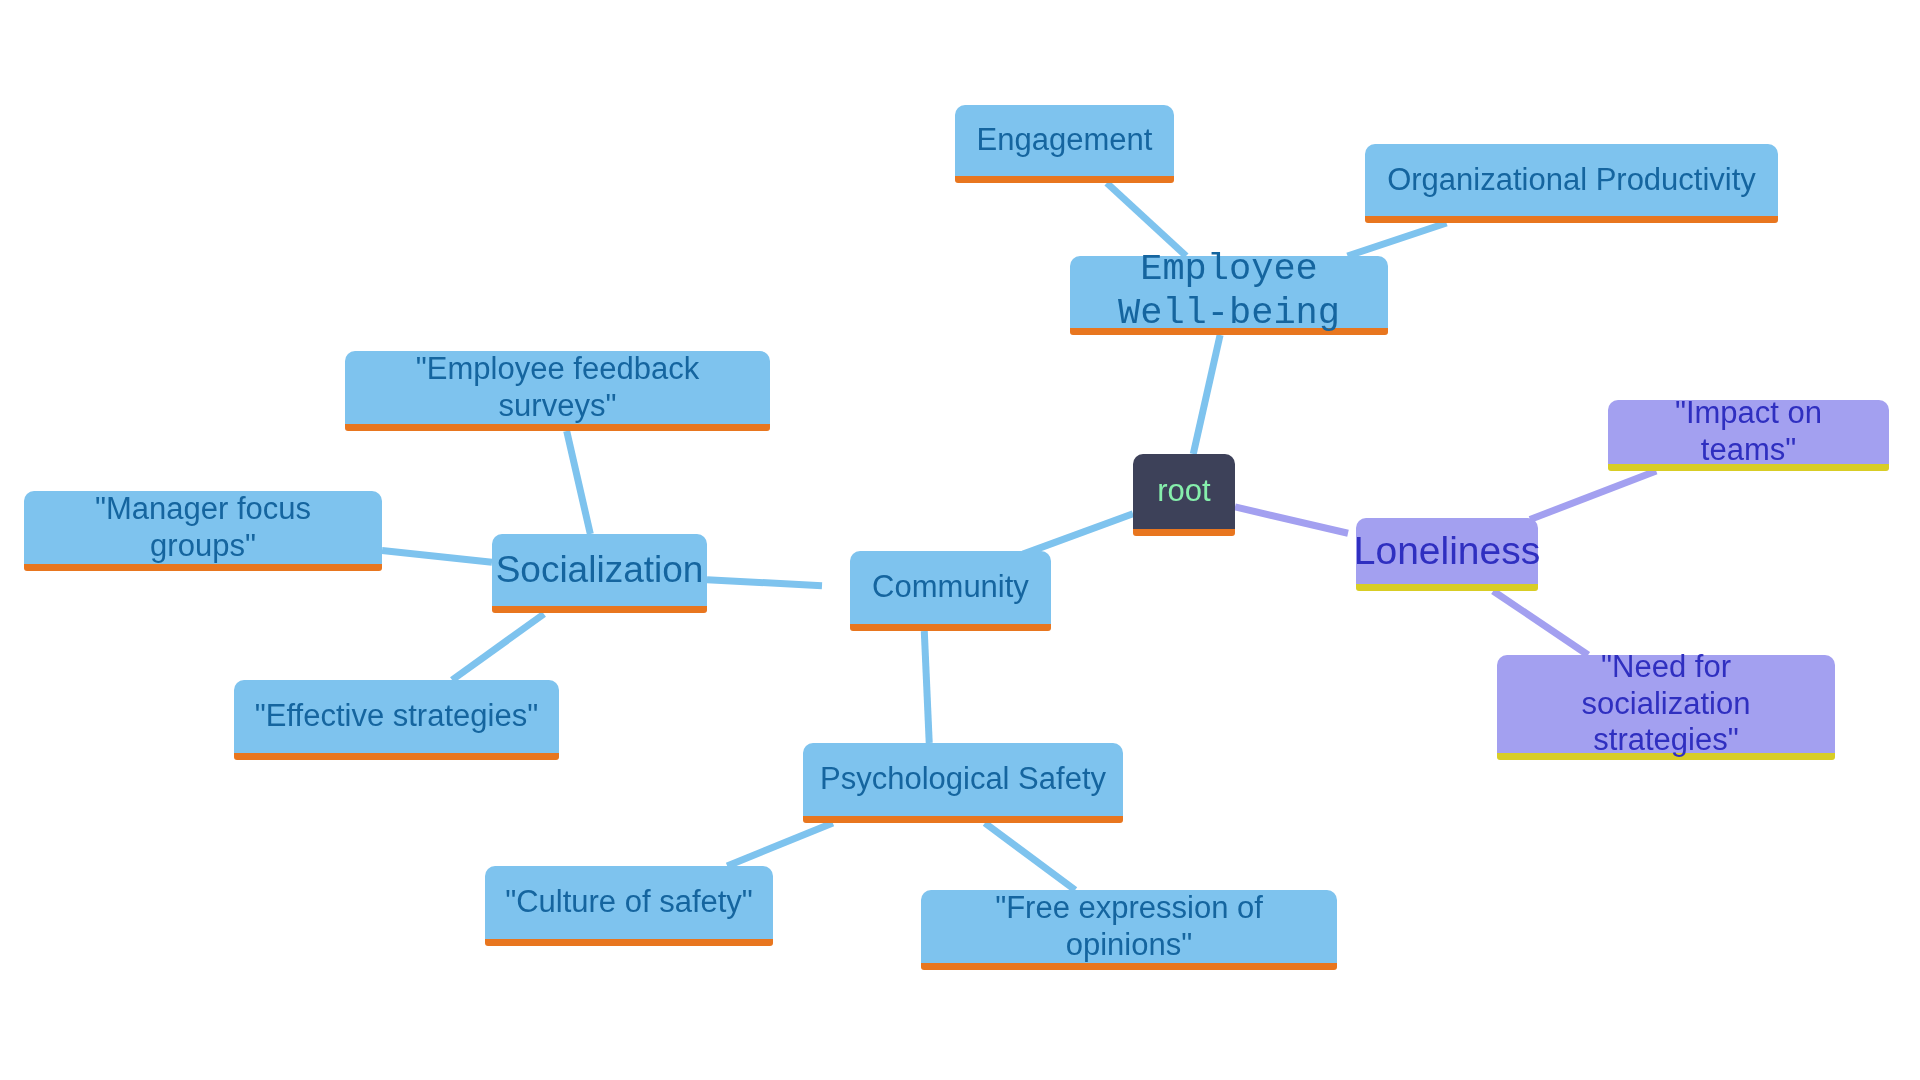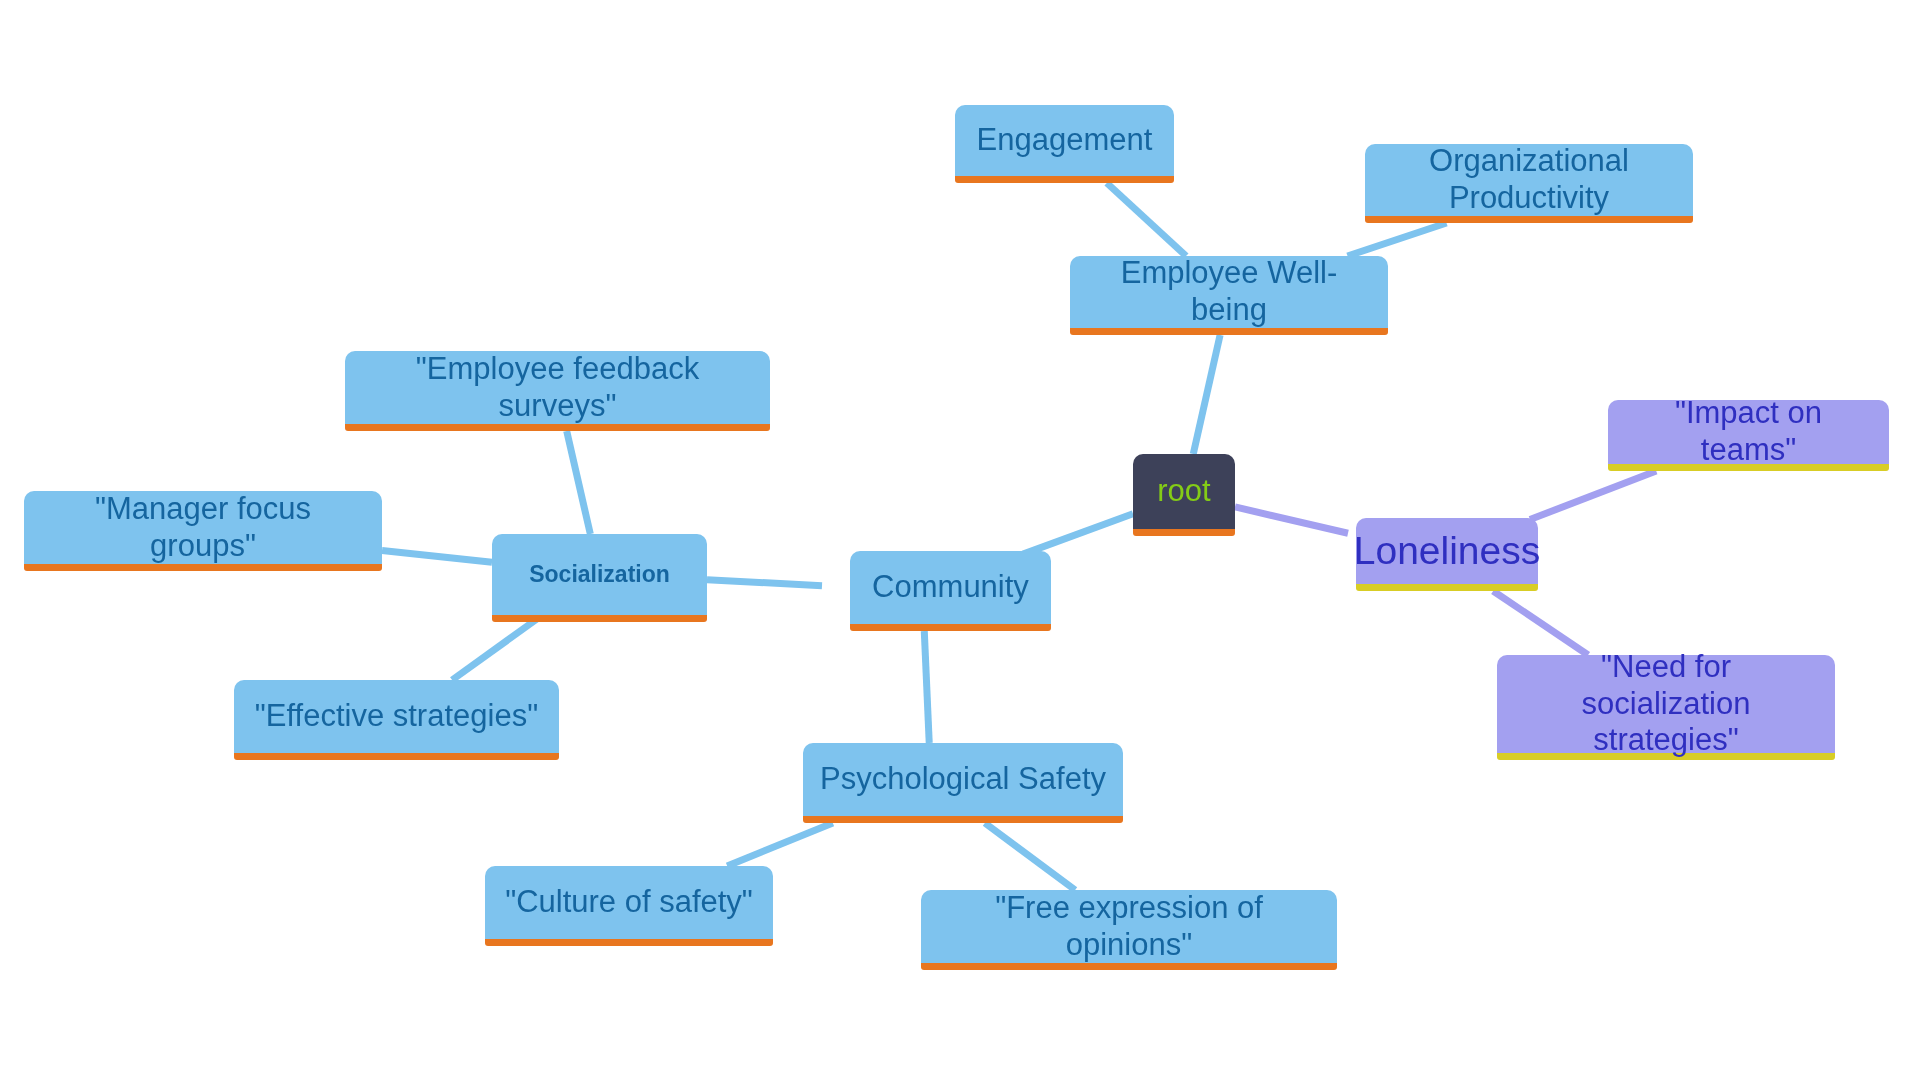--- a/index.html
+++ b/index.html
@@ -35,21 +35,21 @@
     justify-content: center;
     text-align: center;
     border-radius: 10px;
     line-height: 1.18;
     white-space: pre-line;
     padding: 0 16px;
     z-index: 5;
   }
   .node-root {
     background: #3d4159;
-    color: #84cc16;
+    color: #86efac;
     border-bottom: 7px solid #e8761f;
     border-radius: 10px 10px 3px 3px;
     font-size: 31px;
   }
   .node-blue {
     background: #7ec3ee;
     color: #15659f;
     border-bottom: 7px solid #e8761f;
     border-radius: 10px 10px 3px 3px;
     font-size: 31px;
@@ -77,25 +77,25 @@
       <line x1="543.8835616438356" y1="614" x2="452.1164383561644" y2="680" stroke="#7ec3ee" stroke-width="7" stroke-linecap="butt"></line>
       <line x1="924.2708333333334" y1="631" x2="929.2291666666666" y2="743" stroke="#7ec3ee" stroke-width="7" stroke-linecap="butt"></line>
       <line x1="832.7886178861788" y1="823" x2="727.2113821138212" y2="866" stroke="#7ec3ee" stroke-width="7" stroke-linecap="butt"></line>
       <line x1="984.8775510204082" y1="823" x2="1075.1224489795918" y2="890" stroke="#7ec3ee" stroke-width="7" stroke-linecap="butt"></line>
       <line x1="1235" y1="506.9" x2="1348" y2="533.2666666666667" stroke="#a3a0f0" stroke-width="7" stroke-linecap="butt"></line>
       <line x1="1530" y1="519.5113085621971" x2="1656.170168067227" y2="471" stroke="#a3a0f0" stroke-width="7" stroke-linecap="butt"></line>
       <line x1="1493.1535947712418" y1="591" x2="1588.1078431372548" y2="655" stroke="#a3a0f0" stroke-width="7" stroke-linecap="butt"></line>
     </svg>
   <div id="node-layer">
       <div class="node node-root" style="left: 1133px; top: 454px; width: 102px; height: 82px; font-size: 31px;">root</div>
-      <div class="node node-blue" style="left: 1070px; top: 256px; width: 318px; height: 79px; font-size: 31px;">Employee Well-being</div>
+      <div class="node node-blue" style="left: 1070px; top: 256px; width: 318px; height: 79px; font-size: 37px; font-family: Liberation Mono, monospace;">Employee Well-being</div>
       <div class="node node-blue" style="left: 955px; top: 105px; width: 219px; height: 78px; font-size: 31px;">Engagement</div>
-      <div class="node node-blue" style="left: 1365px; top: 144px; width: 328px; height: 79px; font-size: 31px;">Organizational Productivity</div>
+      <div class="node node-blue" style="left: 1365px; top: 144px; width: 413px; height: 79px; font-size: 31px;">Organizational Productivity</div>
       <div class="node node-blue" style="left: 822px; top: 551px; width: 201px; height: 80px; font-size: 31px; margin-left: 28px;">Community</div>
-      <div class="node node-blue" style="left: 492px; top: 534px; width: 215px; height: 88px; font-size: 23px; font-weight: bold;">Socialization</div>
+      <div class="node node-blue" style="left: 492px; top: 534px; width: 215px; height: 79px; font-size: 37px;">Socialization</div>
       <div class="node node-blue" style="left: 345px; top: 351px; width: 425px; height: 80px; font-size: 31px;">"Employee feedback surveys"</div>
       <div class="node node-blue" style="left: 24px; top: 491px; width: 358px; height: 80px; font-size: 31px;">"Manager focus groups"</div>
       <div class="node node-blue" style="left: 234px; top: 680px; width: 325px; height: 80px; font-size: 31px;">"Effective strategies"</div>
       <div class="node node-blue" style="left: 771px; top: 743px; width: 320px; height: 80px; font-size: 31px; margin-left: 32px;">Psychological Safety</div>
       <div class="node node-blue" style="left: 485px; top: 866px; width: 288px; height: 80px; font-size: 31px;">"Culture of safety"</div>
       <div class="node node-blue" style="left: 921px; top: 890px; width: 416px; height: 80px; font-size: 31px;">"Free expression of opinions"</div>
       <div class="node node-purple" style="left: 1348px; top: 518px; width: 182px; height: 73px; font-size: 39px; margin-left: 8px;">Loneliness</div>
       <div class="node node-purple" style="left: 1608px; top: 400px; width: 281px; height: 71px; font-size: 31px;">"Impact on teams"</div>
       <div class="node node-purple" style="left: 1497px; top: 655px; width: 338px; height: 105px; font-size: 31px;">"Need for socialization
 strategies"</div>

